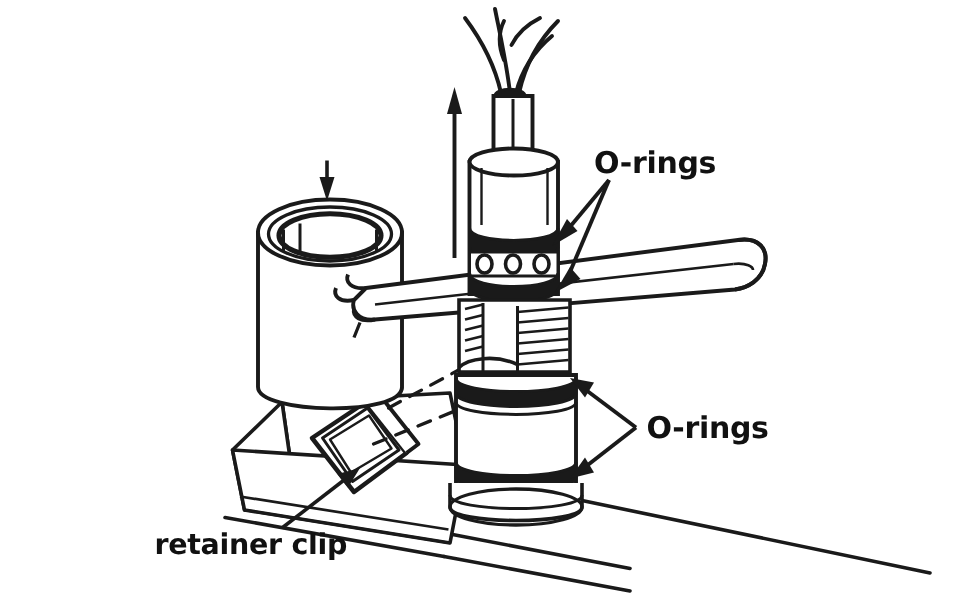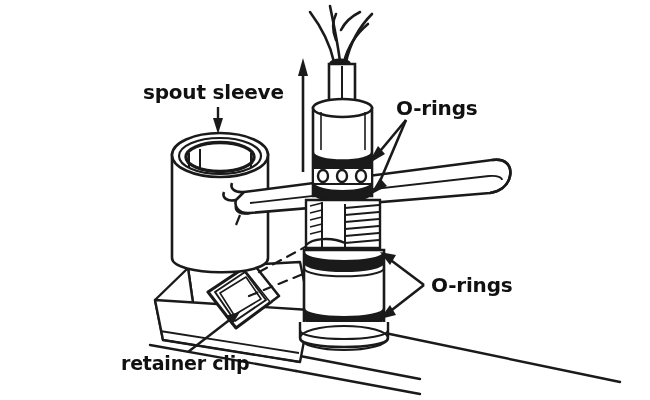--- a/index.html
+++ b/index.html
@@ -7,21 +7,21 @@
   body{width:650px;height:400px;overflow:hidden;
        font-family:"DejaVu Sans", sans-serif;}
   #stage{position:relative;width:650px;height:400px;background:#ffffff;}
   #art{position:absolute;left:0;top:0;}
   .lbl{position:absolute;font-family:"DejaVu Sans", sans-serif;
        font-weight:bold;color:#111111;white-space:nowrap;
        letter-spacing:-0.2px;}
   #label-spout-sleeve{left:143px;top:80px;font-size:20px;}
   #label-orings-top{left:396px;top:96px;font-size:20px;}
   #label-orings-bottom{left:431px;top:273px;font-size:20px;}
-  #label-retainer-clip{left:121px;top:352px;font-size:19px;}
+  #label-retainer-clip{left:103px;top:352px;font-size:19px;}
 </style>
 </head>
 <body>
 
 <div id="stage">
 
   <svg id="art" width="650" height="400" viewBox="0 0 650 400">
 
     <g fill="none" stroke="#1a1a1a" stroke-width="2.4" stroke-linecap="round">
       <line x1="356" y1="327" x2="620" y2="382"></line>
@@ -200,21 +200,20 @@
       <path d="M380,319 L390,305 L396,315 Z" fill="#1a1a1a"></path>
     </g>
 
     <g>
       <line x1="188" y1="352" x2="232" y2="318" stroke="#1a1a1a" stroke-width="2.4"></line>
       <path d="M240,312 L225,316 L232,325 Z" fill="#1a1a1a"></path>
     </g>
 
   </svg>
 
-  <div class="lbl" id="label-spout-sleeve">spout sleeve</div>
 
   <div class="lbl" id="label-orings-top">O-rings</div>
 
   <div class="lbl" id="label-orings-bottom">O-rings</div>
 
   <div class="lbl" id="label-retainer-clip">retainer clip</div>
 
 </div>
 
 </body></html>

